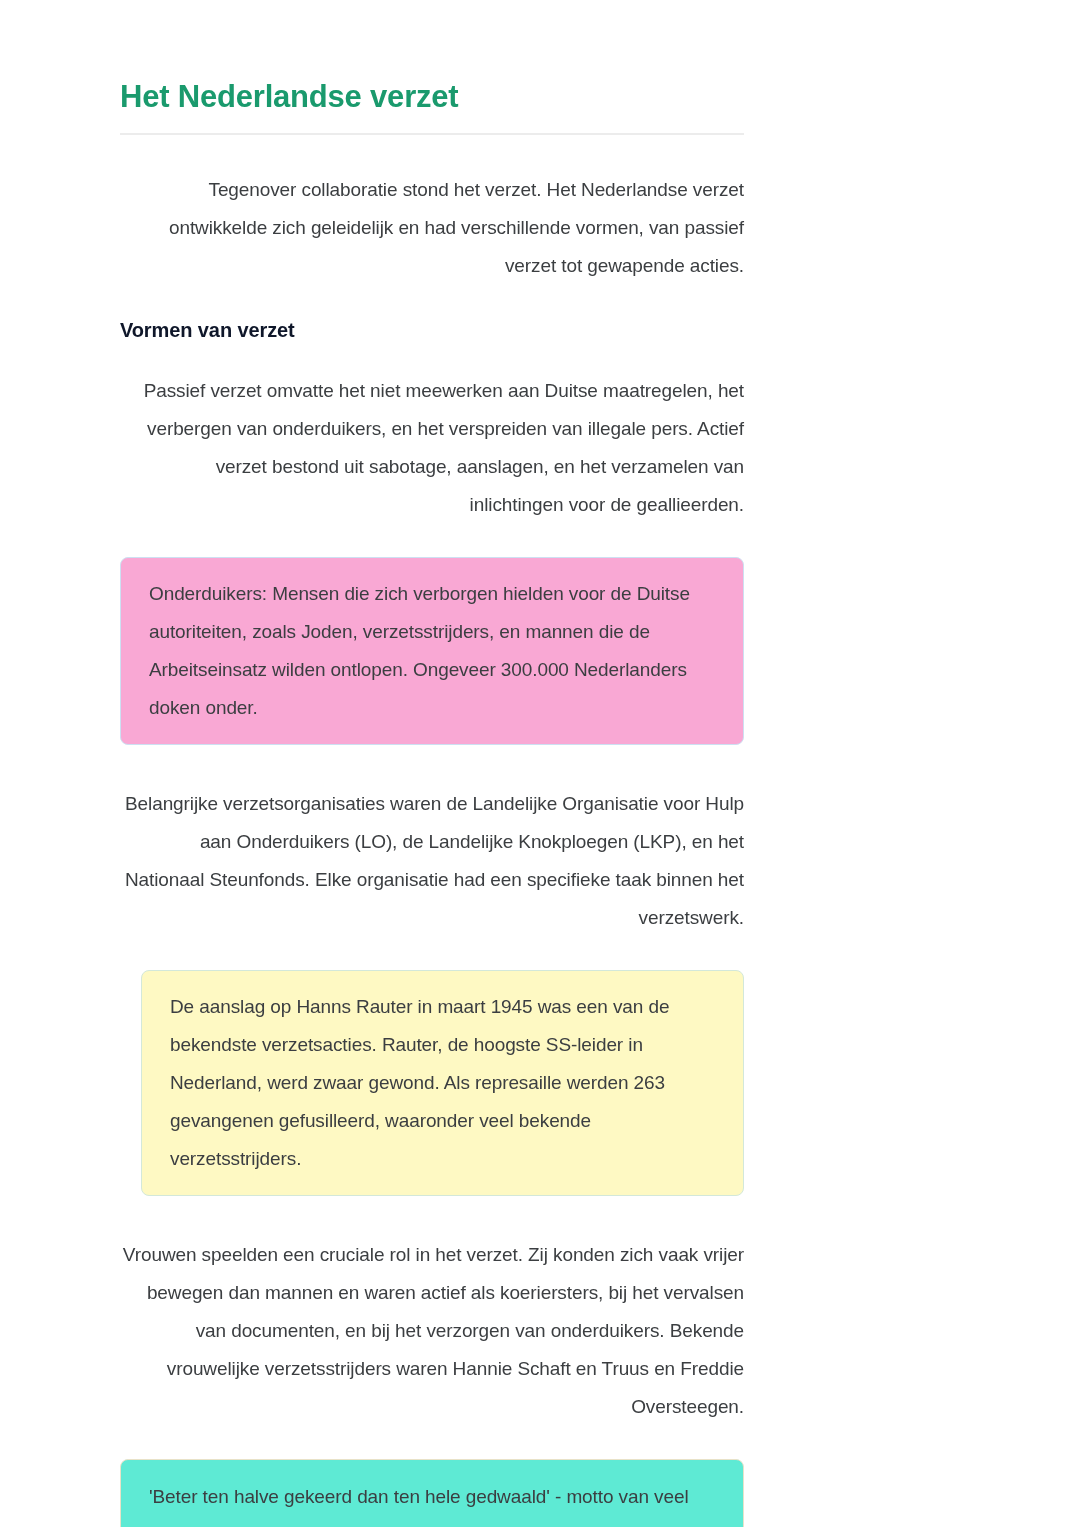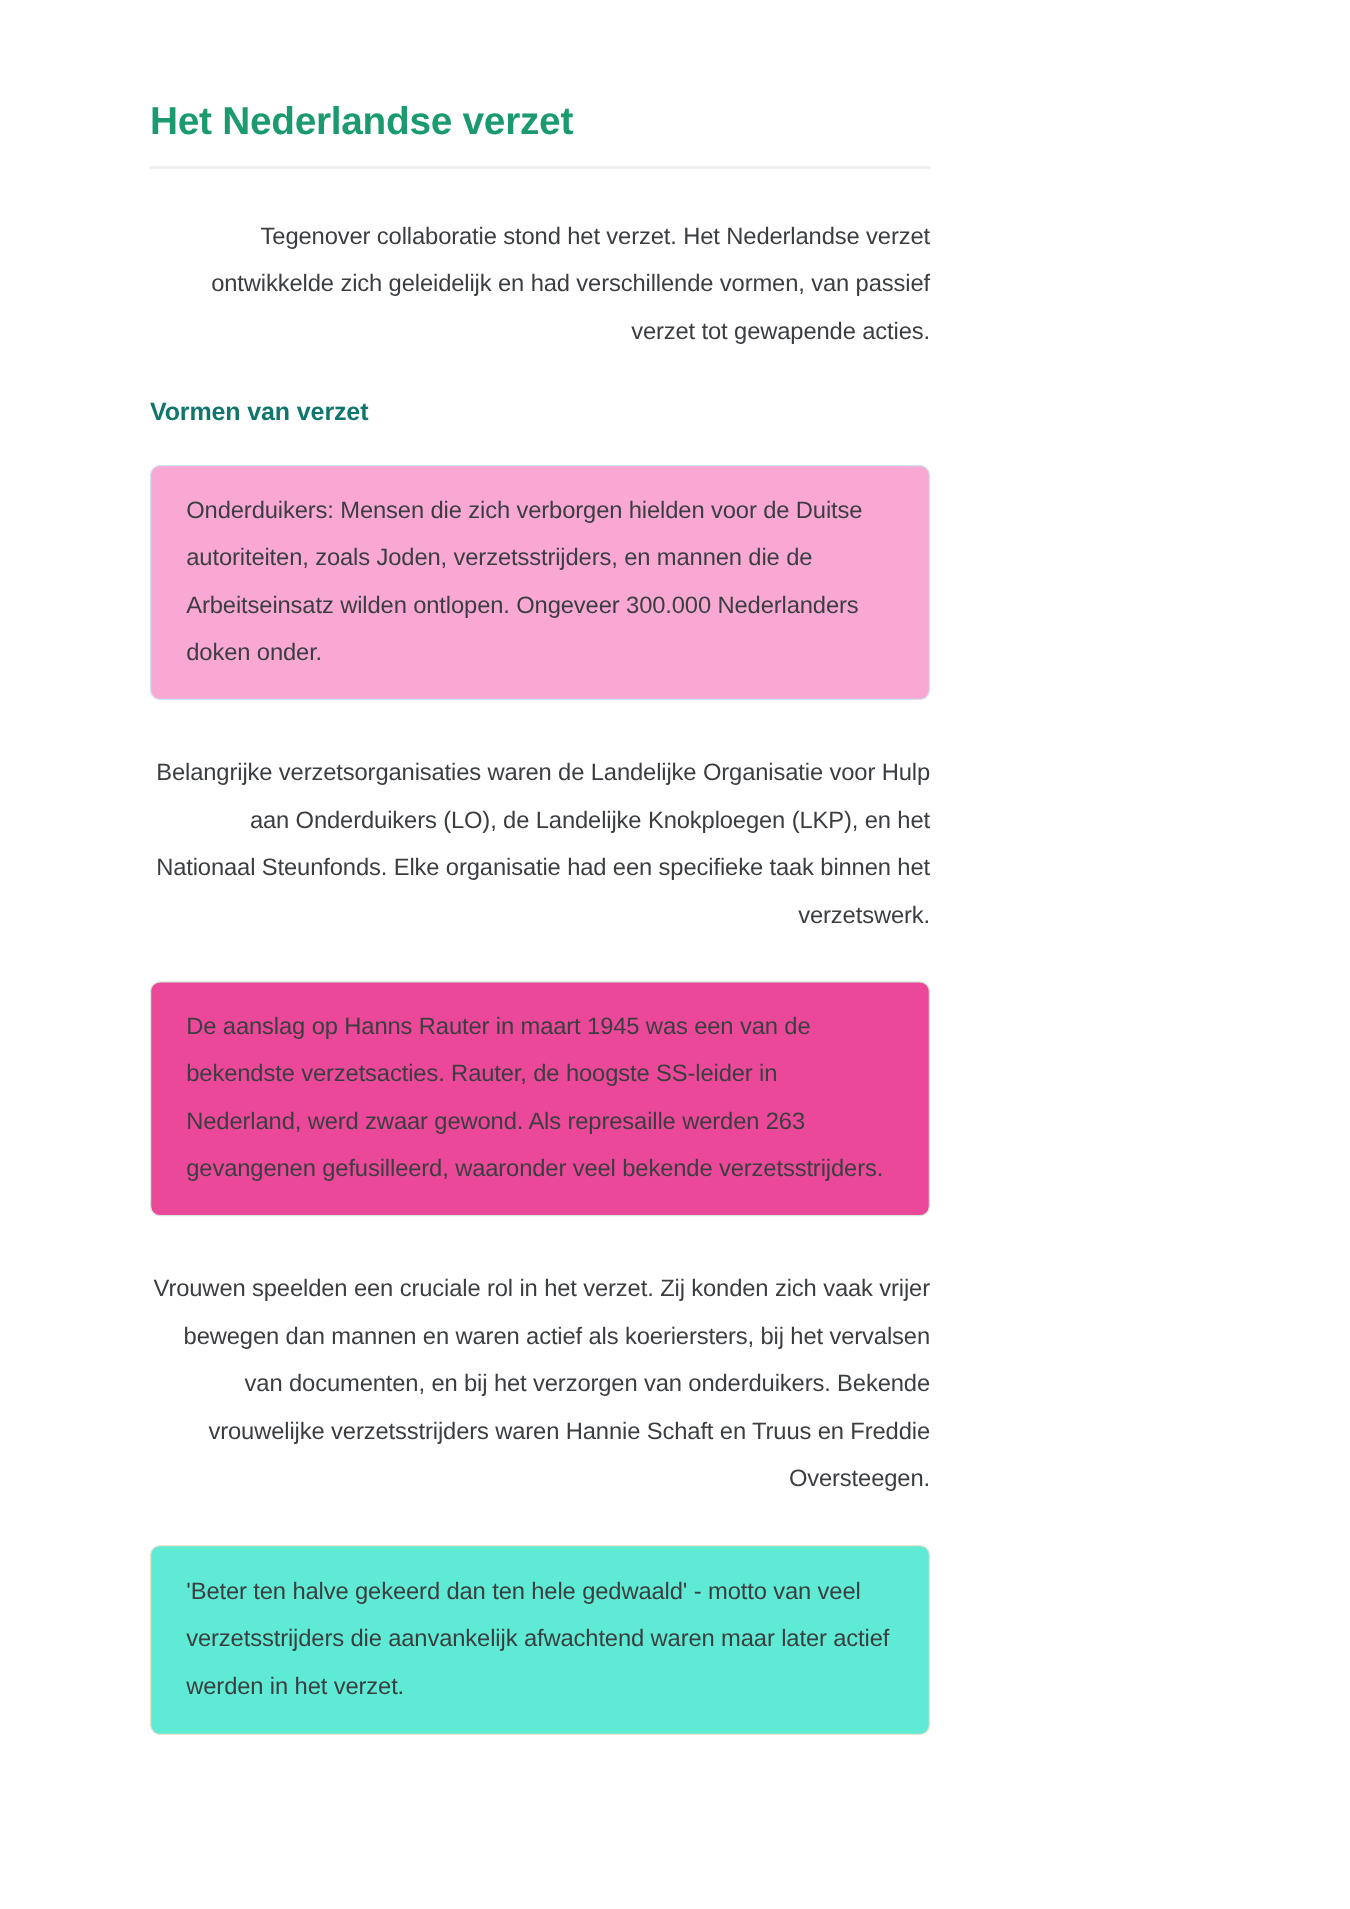--- a/index.html
+++ b/index.html
@@ -38,41 +38,42 @@
     line-height: 38px;
     letter-spacing: -0.1px;
     color: #3b3e41;
     text-align: right;
   }
   .subsection-heading {
     margin: 0 0 29px 0;
     font-size: 20px;
     font-weight: 700;
     letter-spacing: -0.1px;
-    color: #0f766e;
+    color: #0f172a;
     line-height: 1.25;
   }
   .callout {
     box-sizing: border-box;
     border-radius: 8px;
     padding: 17px 28px;
     margin: 0 0 40px 0;
     font-size: 19px;
     line-height: 38px;
     letter-spacing: -0.1px;
     color: #3b3e41;
   }
   .callout p { margin: 0; }
   .callout-definition {
     background: #f9a8d4;
     border: 1px solid #cde0f2;
   }
   .callout-example {
-    background: #ec4899;
+    background: #fef9c3;
     border: 1px solid #d3e8da;
+    margin-left: 21px;
   }
   .callout-quote {
     background: #5eead4;
     border: 1px solid #e8e2c8;
     padding-top: 18px;
     padding-bottom: 18px;
   }
 </style>
 </head>
 <body>
@@ -80,20 +81,21 @@
 <div class="page">
 
   <h1 class="page-title">Het Nederlandse verzet</h1>
 
   <hr class="title-divider">
 
   <p class="body-text">Tegenover collaboratie stond het verzet. Het Nederlandse verzet ontwikkelde zich geleidelijk en had verschillende vormen, van passief verzet tot gewapende acties.</p>
 
   <h3 class="subsection-heading">Vormen van verzet</h3>
 
+  <p class="body-text">Passief verzet omvatte het niet meewerken aan Duitse maatregelen, het verbergen van onderduikers, en het verspreiden van illegale pers. Actief verzet bestond uit sabotage, aanslagen, en het verzamelen van inlichtingen voor de geallieerden.</p>
 
   <div class="callout callout-definition">
     <p>Onderduikers: Mensen die zich verborgen hielden voor de Duitse autoriteiten, zoals Joden, verzetsstrijders, en mannen die de Arbeitseinsatz wilden ontlopen. Ongeveer 300.000 Nederlanders doken onder.</p>
   </div>
 
   <p class="body-text">Belangrijke verzetsorganisaties waren de Landelijke Organisatie voor Hulp aan Onderduikers (LO), de Landelijke Knokploegen (LKP), en het Nationaal Steunfonds. Elke organisatie had een specifieke taak binnen het verzetswerk.</p>
 
   <div class="callout callout-example">
     <p>De aanslag op Hanns Rauter in maart 1945 was een van de bekendste verzetsacties. Rauter, de hoogste SS-leider in Nederland, werd zwaar gewond. Als represaille werden 263 gevangenen gefusilleerd, waaronder veel bekende verzetsstrijders.</p>
   </div>

